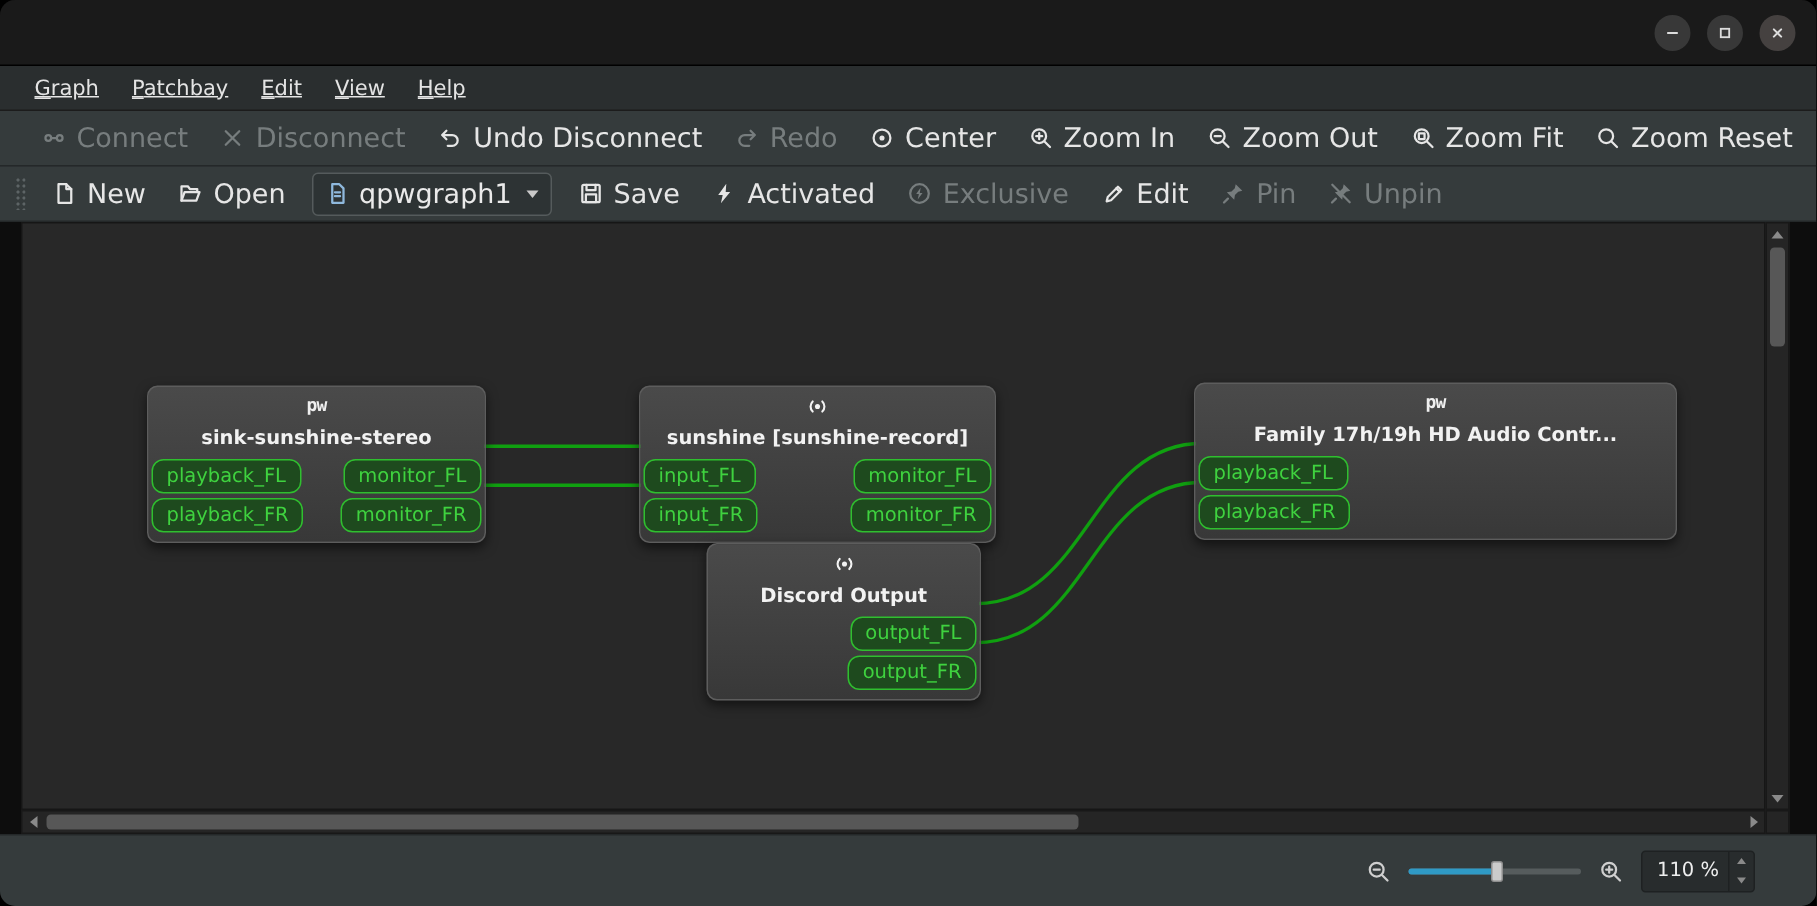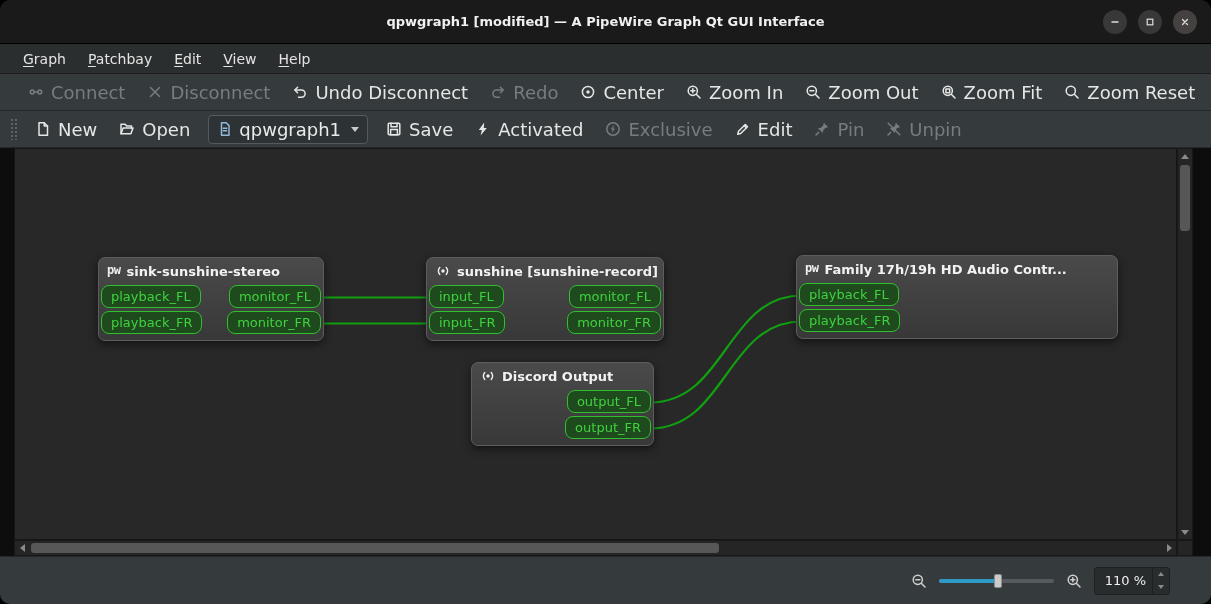--- a/index.html
+++ b/index.html
@@ -13,21 +13,21 @@
             position:relative;flex:0 0 auto;border-bottom:1px solid #000;box-sizing:border-box;}
   .titlebar .title{font-weight:bold;font-size:13px;color:#f0f0f0;}
   .win-controls{position:absolute;right:14px;top:0;height:100%;display:flex;align-items:center;gap:11px;}
   .win-btn{width:24px;height:24px;border-radius:50%;background:#383838;display:flex;align-items:center;
            justify-content:center;color:#dcdcdc;}
   .win-btn.close{background:#454140;}
   .win-btn svg{width:14px;height:14px;}
 
   
   .menubar{height:30px;background:#2a2e2f;display:flex;align-items:stretch;padding-left:12px;
-           flex:0 0 auto;border-bottom:1px solid #1c1c1c;box-sizing:border-box;}
+           flex:0 0 auto;border-bottom:1px solid #1c1c1c;box-sizing:border-box;text-decoration:underline;}
   .menu-item{display:flex;align-items:center;padding:0 11px;font-size:14px;color:#e4e4e4;}
   .menu-item u{text-underline-offset:2px;}
 
   
   .toolbar{height:37px;background:#353b3c;display:flex;align-items:center;gap:2px;padding:0 8px;
            flex:0 0 auto;border-bottom:1px solid #242829;box-sizing:border-box;}
   .tb-handle{width:7px;height:22px;margin:0 6px 0 2px;
              background-image:radial-gradient(circle,#5d6466 1px,transparent 1.1px);
              background-size:4px 4px;background-position:0 0;}
   .tb-btn{display:flex;align-items:center;gap:7px;padding:5px 10px;border-radius:4px;font-size:18px;
@@ -45,21 +45,21 @@
   .main{flex:1 1 auto;position:relative;background:#0d0d0d;}
   .canvas{position:absolute;left:14px;top:0;right:34px;bottom:16px;background:#282828;
           border:1px solid #161616;box-sizing:border-box;overflow:hidden;}
   .connections{position:absolute;left:0;top:0;z-index:0;}
   .connections path{stroke:var(--connection,#10a010);stroke-width:2.2;fill:none;}
 
   .node{position:absolute;z-index:1;background:linear-gradient(#4a4a4a,#383838);
         border:1px solid #5d5d5d;border-radius:7px;box-shadow:0 3px 8px rgba(0,0,0,.55);
         box-sizing:border-box;}
   .node-head{display:flex;align-items:center;gap:6px;padding:5px 8px 6px;font-weight:bold;
-             font-size:13px;color:#f2f2f2;white-space:nowrap;overflow:hidden;}
+             font-size:13px;color:#f2f2f2;white-space:nowrap;overflow:hidden;flex-direction:column;}
   .pw-icon{font-family:"DejaVu Sans Mono","Liberation Mono",monospace;font-weight:bold;font-size:12px;
            width:auto;letter-spacing:-0.5px;color:#efefef;}
   .node-body{display:flex;flex-direction:column;gap:3px;padding:0 2px 6px;}
   .port-row{display:flex;justify-content:space-between;gap:14px;}
   .port{font-size:13px;line-height:17px;padding:2px 9px;border-radius:8px;white-space:nowrap;
         background:var(--port-bg,#1e4a1e);border:1px solid var(--port-border,#2fbf2f);
         color:var(--port-text,#3fd23f);box-sizing:border-box;}
   .port-spacer{flex:1 1 auto;}
 
   
@@ -96,21 +96,20 @@
   .spin-btn{flex:1;width:16px;display:flex;align-items:center;justify-content:center;}
   .spin-btn .tri.up{border-bottom-width:4px;border-left-width:3.5px;border-right-width:3.5px;}
   .spin-btn .tri.down{border-top-width:4px;border-left-width:3.5px;border-right-width:3.5px;}
 </style>
 </head>
 <body>
 
 <div class="app">
 
   <div class="titlebar">
-    <span class="title">qpwgraph1 [modified] — A PipeWire Graph Qt GUI Interface</span>
     <div class="win-controls">
       <div class="win-btn">
         <svg viewBox="0 0 16 16">
             <g fill="none" stroke="currentColor" stroke-width="1.5" stroke-linecap="round">
               <path d="M4.5 8h7"></path>
             </g>
           </svg>
       </div>
       <div class="win-btn">
         <svg viewBox="0 0 16 16">

